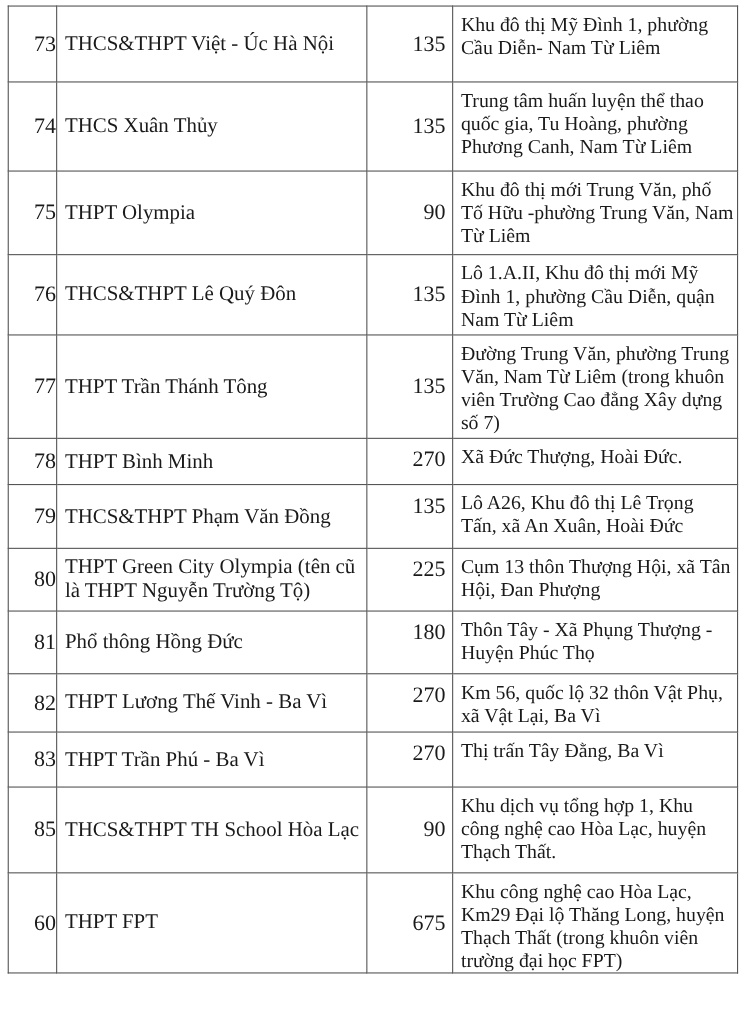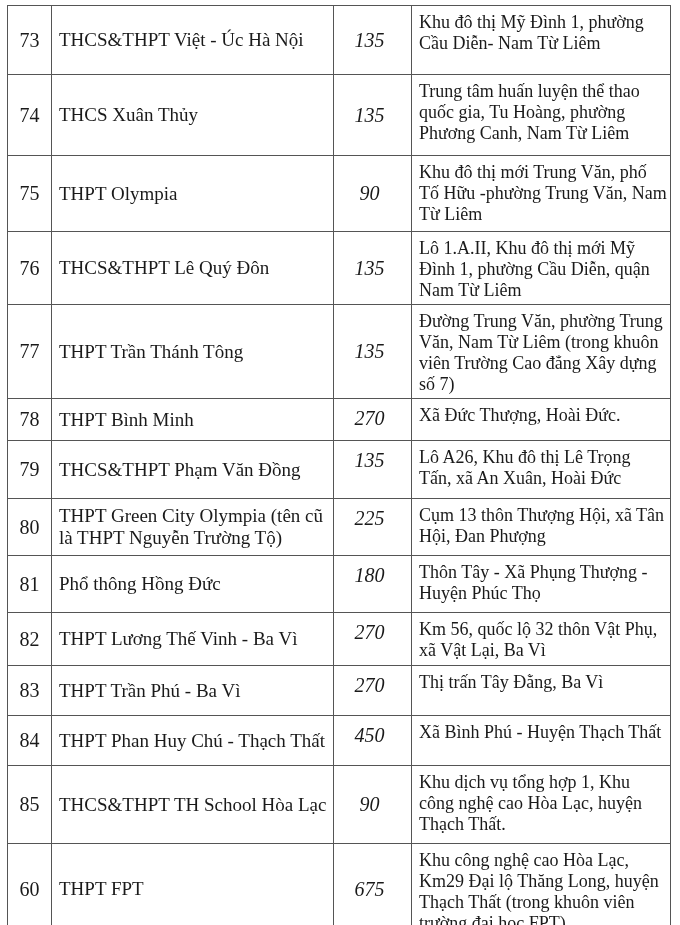--- a/index.html
+++ b/index.html
@@ -27,34 +27,33 @@
       border: 1px solid #555555;
       padding: 0;
       vertical-align: middle;
     }
     .col-stt { width: 44px; }
     .col-name { width: 282px; }
     .col-quota { width: 78px; }
     .col-addr { width: 259px; }
 
     .cell-stt {
-      text-align: center;
+      text-align: right;
       font-size: 20px;
     }
     .cell-name {
       font-size: 19px;
       line-height: 22px;
       padding-left: 7px !important;
       padding-right: 4px !important;
     }
     .cell-quota {
-      text-align: center;
+      text-align: right;
       font-size: 20px;
       padding-right: 6px !important;
-      font-style: italic;
     }
     .cell-quota.top { vertical-align: top; padding-top: 8px !important; margin-top: 40px; }
     .cell-addr {
       font-size: 18px;
       line-height: 21px;
       padding-left: 7px !important;
       padding-right: 3px !important;
       vertical-align: top !important;
       padding-top: 6px !important;
     }
@@ -129,26 +128,20 @@
       <td class="cell-name">THPT Lương Thế Vinh - Ba Vì</td>
       <td class="cell-quota top">270</td>
       <td class="cell-addr"> Km 56, quốc lộ 32 thôn Vật Phụ, xã Vật Lại, Ba Vì</td>
     </tr>
     <tr style="height:50px">
       <td class="cell-stt">83</td>
       <td class="cell-name">THPT Trần Phú - Ba Vì</td>
       <td class="cell-quota top">270</td>
       <td class="cell-addr"> Thị trấn Tây Đằng, Ba Vì</td>
     </tr>
-    <tr style="height:50px">
-      <td class="cell-stt">84</td>
-      <td class="cell-name">THPT Phan Huy Chú - Thạch Thất</td>
-      <td class="cell-quota top">450</td>
-      <td class="cell-addr"> Xã Bình Phú - Huyện Thạch Thất</td>
-    </tr>
     <tr style="height:78px">
       <td class="cell-stt">85</td>
       <td class="cell-name">THCS&amp;THPT TH School Hòa Lạc</td>
       <td class="cell-quota">90</td>
       <td class="cell-addr">Khu dịch vụ tổng hợp 1, Khu công nghệ cao Hòa Lạc, huyện Thạch Thất.</td>
     </tr>
     <tr style="height:76px">
       <td class="cell-stt">60</td>
       <td class="cell-name">THPT FPT</td>
       <td class="cell-quota">675</td>

